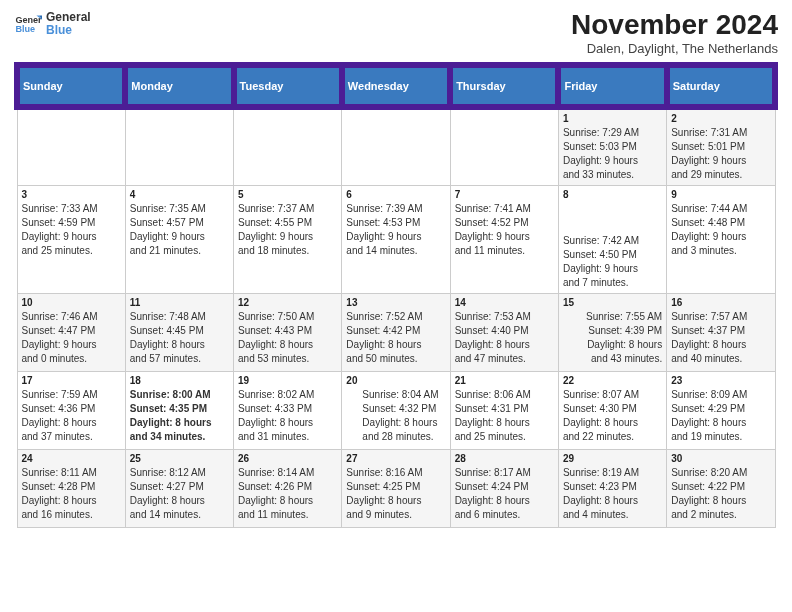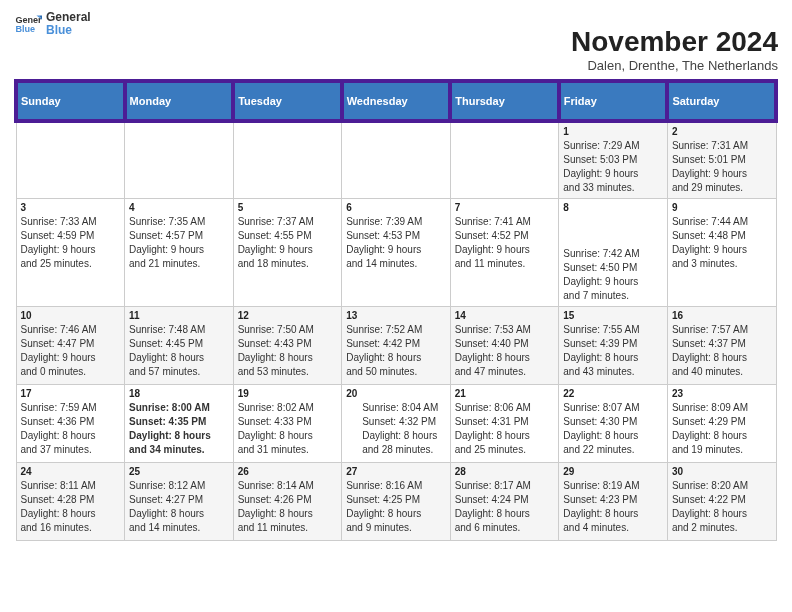--- a/index.html
+++ b/index.html
@@ -31,39 +31,38 @@
       height: 28px;
     }
     .title-block {
       text-align: right;
     }
     .main-title {
       font-size: 28px;
       font-weight: bold;
       color: #222;
       line-height: 1.1;
-      margin-top: 17px;
     }
     .subtitle {
       font-size: 13px;
       color: #444;
     }
     table {
       width: 100%;
       border-collapse: collapse;
       table-layout: fixed;
     }
     thead tr th {
       background-color: #3a7abf;
       color: #fff;
       font-size: 11px;
       font-weight: bold;
       padding: 12px 3px;
       text-align: left;
-      border: 4px solid #4c1d95;
+      border: 6px solid #4c1d95;
     }
     tbody tr td {
       border: 1px solid #ccc;
       vertical-align: top;
       padding: 3px 4px;
       font-size: 8.5px;
       color: #222;
       height: 78px;
       background: #fff;
     }
@@ -96,21 +95,21 @@
         <polygon points="32,8 40,14 36,8" fill="#4a90d9"></polygon>
         <polygon points="36,8 40,14 40,8" fill="#2a6ab0"></polygon>
       </svg>
       <div style="display:flex;flex-direction:column;line-height:1.1;">
         <span style="font-size:12px;font-weight:bold;color:#333;">General</span>
         <span style="font-size:12px;font-weight:bold;color:#4a90d9;">Blue</span>
       </div>
     </div>
     <div class="title-block">
       <div class="main-title">November 2024</div>
-      <div class="subtitle">Dalen, Drenthe, The Netherlands</div>
+      <div class="subtitle">Dalen, Daylight, The Netherlands</div>
     </div>
   </div>
 
   <table>
     <thead>
       <tr>
         <th>Sunday</th>
         <th>Monday</th>
         <th>Tuesday</th>
         <th>Wednesday</th>
@@ -223,21 +222,21 @@
           </td>
           <td>
             <div class="day-num">14</div>
             <div class="day-info" style="white-space: pre-line;">Sunrise: 7:53 AM
 Sunset: 4:40 PM
 Daylight: 8 hours
 and 47 minutes.</div>
           </td>
           <td>
             <div class="day-num">15</div>
-            <div class="day-info" style="white-space: pre-line;">Sunrise: 7:55 AM
+            <div class="day-info" style="white-space: pre-line; text-align: right;">Sunrise: 7:55 AM
 Sunset: 4:39 PM
 Daylight: 8 hours
 and 43 minutes.</div>
           </td>
           <td>
             <div class="day-num">16</div>
             <div class="day-info" style="white-space: pre-line;">Sunrise: 7:57 AM
 Sunset: 4:37 PM
 Daylight: 8 hours
 and 40 minutes.</div>

